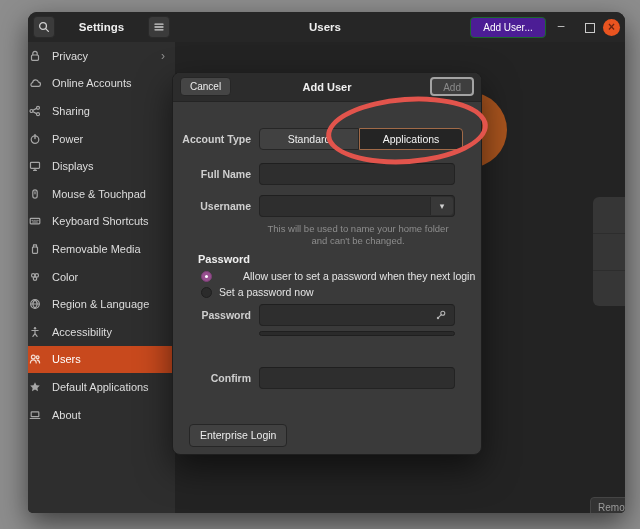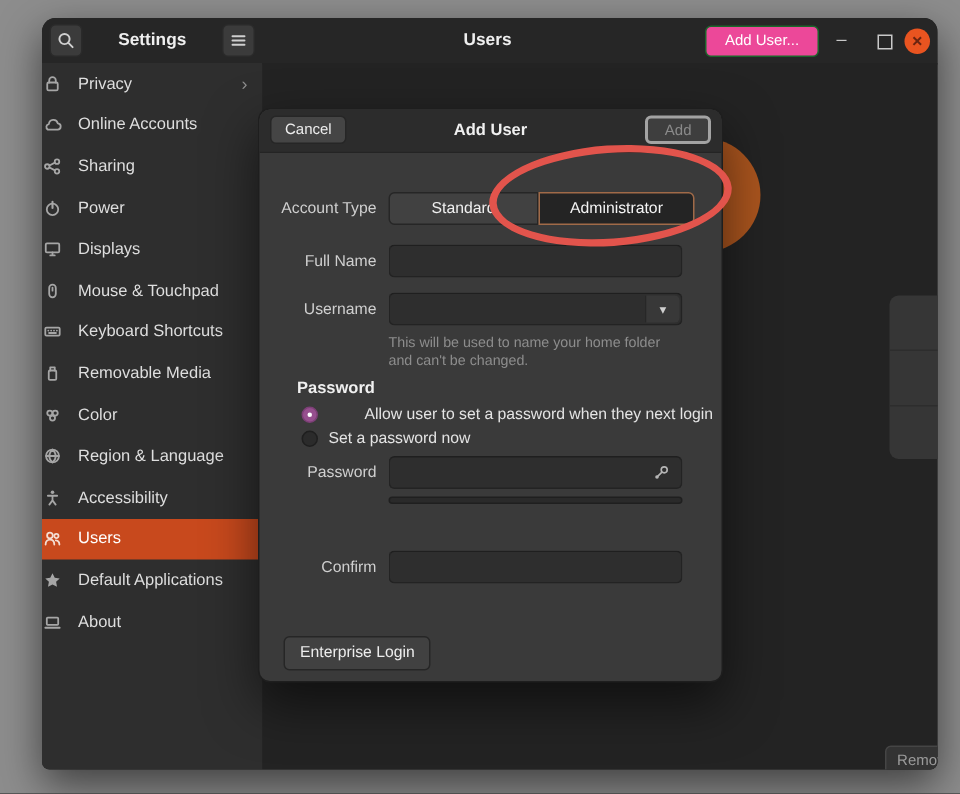--- a/index.html
+++ b/index.html
@@ -4,21 +4,21 @@
 <style>
   html,body{margin:0;padding:0;}
   body{width:640px;height:529px;background:#8d8d8d;font-family:"Liberation Sans",sans-serif;position:relative;overflow:hidden;}
   .win{position:absolute;left:28px;top:12px;width:597px;height:501px;background:#232323;border-radius:9px 9px 5px 5px;box-shadow:0 10px 28px rgba(0,0,0,.55);overflow:hidden;}
   
   .hdr{position:absolute;left:0;top:0;width:100%;height:30px;background:#262626;border-bottom:1px solid #1c1c1c;}
   .hdr-left{position:absolute;left:0;top:0;width:147px;height:30px;}
   .sq-btn{position:absolute;top:4px;width:22px;height:22px;background:#3b3b3b;border:1px solid #2a2a2a;border-radius:4px;box-sizing:border-box;display:flex;align-items:center;justify-content:center;}
   .settings-title{position:absolute;left:0;right:0;top:0;height:30px;line-height:30px;text-align:center;color:#efefef;font-weight:bold;font-size:11.5px;}
   .users-title{position:absolute;left:147px;top:0;width:300px;height:30px;line-height:30px;text-align:center;color:#efefef;font-weight:bold;font-size:11.5px;}
-  .btn-adduser{position:absolute;top:5px;right:79px;width:76px;height:21px;background:#ec4899;border:1px solid #1a672b;border-radius:4px;color:#fff;font-size:10px;text-align:center;line-height:19px;box-sizing:border-box;}
+  .btn-adduser{position:absolute;top:5px;right:79px;width:76px;height:21px;background:#4c1d95;border:1px solid #1a672b;border-radius:4px;color:#fff;font-size:10px;text-align:center;line-height:19px;box-sizing:border-box;}
   .wc-min{position:absolute;top:0;right:53px;width:22px;height:30px;color:#c9c9c9;font-size:12px;text-align:center;line-height:28px;}
   .wc-max{position:absolute;top:11px;right:30px;width:8px;height:8px;border:1px solid #c9c9c9;}
   .wc-close{position:absolute;top:7px;right:5px;width:17px;height:17px;border-radius:50%;background:#e95420;color:#6b2410;font-size:12px;font-weight:bold;text-align:center;line-height:16px;}
   
   .sidebar{position:absolute;left:0;top:30px;width:147px;height:471px;background:#2e2e2e;}
   .side-item{position:relative;height:27.6px;display:flex;align-items:center;box-sizing:border-box;}
   .side-item.sel{background:#c8491d;}
   .sicon{width:14px;height:14px;margin-right:10px;display:inline-flex;flex:0 0 14px;}
   .sicon svg{stroke:#a6a6a6;fill:none;stroke-width:1.2;stroke-linecap:round;stroke-linejoin:round;}
   .sel .sicon svg{stroke:#f4ddd2;}
@@ -32,26 +32,26 @@
   .bg-card{position:absolute;left:418px;top:155px;width:134px;height:109px;background:#363636;border-radius:6px;}
   .bg-row{position:relative;height:36px;border-bottom:1px solid #2d2d2d;}
   .bg-row:last-child{border-bottom:none;}
   .btn-remove{position:absolute;left:415px;top:455px;width:85px;height:21px;background:#333333;border:1px solid #454545;border-radius:4px;color:#9b9b9b;font-size:10px;text-align:center;line-height:19px;box-sizing:border-box;}
   
   .dialog{position:absolute;left:144px;top:60px;width:310px;height:383px;background:#3a3a3a;border:1px solid #1e1e1e;border-radius:8px;box-shadow:0 14px 34px rgba(0,0,0,.55);box-sizing:border-box;}
   .dlg-hdr{position:absolute;left:0;top:0;width:100%;height:28px;background:#2c2c2c;border-bottom:1px solid #242424;border-radius:7px 7px 0 0;}
   .dlg-title{position:absolute;left:0;right:0;top:0;height:28px;line-height:28px;text-align:center;color:#f0f0f0;font-weight:bold;font-size:11px;}
   .btn-cancel{position:absolute;left:7px;top:4px;height:19px;padding:0 9px;background:#454545;border:1px solid #262626;border-radius:4px;color:#ededed;font-size:10px;line-height:17px;box-sizing:border-box;}
   .btn-add{position:absolute;right:7px;top:4px;height:19px;padding:0 11px;background:#3e3e3e;border:2px solid #a3a3a3;border-radius:4px;color:#8a8a8a;font-size:10px;line-height:17px;box-sizing:border-box;}
-  .flabel{position:absolute;width:78px;left:0;text-align:right;color:#cfcfcf;font-size:10.5px;}
+  .flabel{position:absolute;width:78px;left:0;text-align:right;color:#cfcfcf;font-size:10.5px;font-weight:bold;}
   .finput{position:absolute;left:86px;width:196px;height:22px;background:#2e2e2e;border:1px solid #232323;border-top-color:#1f1f1f;border-radius:4px;box-sizing:border-box;color:#eee;font-size:11px;padding:0 6px;outline:none;}
   .seg{position:absolute;left:86px;width:200px;height:22px;}
   .seg-std{position:absolute;left:0;top:0;width:100px;height:22px;background:#414141;border:1px solid #262626;border-radius:4px 0 0 4px;color:#f0f0f0;font-size:10.5px;text-align:center;line-height:20px;box-sizing:border-box;}
   .seg-adm{position:absolute;left:100px;top:0;width:104px;height:22px;background:#242424;border:1px solid #a06a48;border-radius:0 4px 4px 0;color:#f4f4f4;font-size:10.5px;text-align:center;line-height:20px;box-sizing:border-box;}
-  .help{position:absolute;left:86px;width:198px;color:#8d8d8d;font-size:9.5px;line-height:1.25;}
+  .help{position:absolute;left:86px;width:198px;color:#8d8d8d;font-size:9.5px;line-height:1.25;text-align:center;}
   .pw-head{position:absolute;left:25px;color:#f0f0f0;font-weight:bold;font-size:11px;}
   .radio-row{position:absolute;left:28px;display:flex;align-items:center;}
   .radio{width:11px;height:11px;border-radius:50%;background:#2b2b2b;border:1px solid #1f1f1f;box-sizing:border-box;margin-right:7px;flex:0 0 11px;}
   .radio.on{background:#964f8e;border-color:#7c3f76;position:relative;}
   .radio.on::after{content:"";position:absolute;left:3px;top:3px;width:3px;height:3px;border-radius:50%;background:#fff;}
   .rlabel{color:#e4e4e4;font-size:10.5px;white-space:nowrap;}
   .keyicon{position:absolute;right:7px;top:4px;width:13px;height:13px;}
   .ddbox{position:absolute;right:1px;top:1px;width:22px;height:18px;background:#383838;border-left:1px solid #272727;border-radius:0 3px 3px 0;color:#cfcfcf;font-size:9px;text-align:center;line-height:18px;}
   .strength{position:absolute;left:86px;width:196px;height:5px;background:#2a2a2a;border:1px solid #1f1f1f;border-radius:3px;box-sizing:border-box;}
   .btn-ent{position:absolute;left:16px;top:351px;height:23px;padding:0 10px;background:#414141;border:1px solid #262626;border-radius:4px;color:#ededed;font-size:10.5px;line-height:21px;box-sizing:border-box;}
@@ -240,21 +240,21 @@
   <div class="dialog">
     <div class="dlg-hdr">
       <div class="dlg-title">Add User</div>
       <div class="btn-cancel">Cancel</div>
       <div class="btn-add">Add</div>
     </div>
 
     <div class="flabel" style="top:60px;">Account Type</div>
     <div class="seg" style="top:55px;">
       <div class="seg-std">Standard</div>
-      <div class="seg-adm">Administrator</div>
+      <div class="seg-adm">Applications</div>
     </div>
 
     <div class="flabel" style="top:95px;">Full Name</div>
     <input class="finput" style="top: 90px;" value="">
 
     <div class="flabel" style="top:127px;">Username</div>
     <div class="finput" style="top:122px;">
       <span class="ddbox">▾</span>
     </div>
     <div class="help" style="top:150px;">This will be used to name your home folder and can't be changed.</div>

